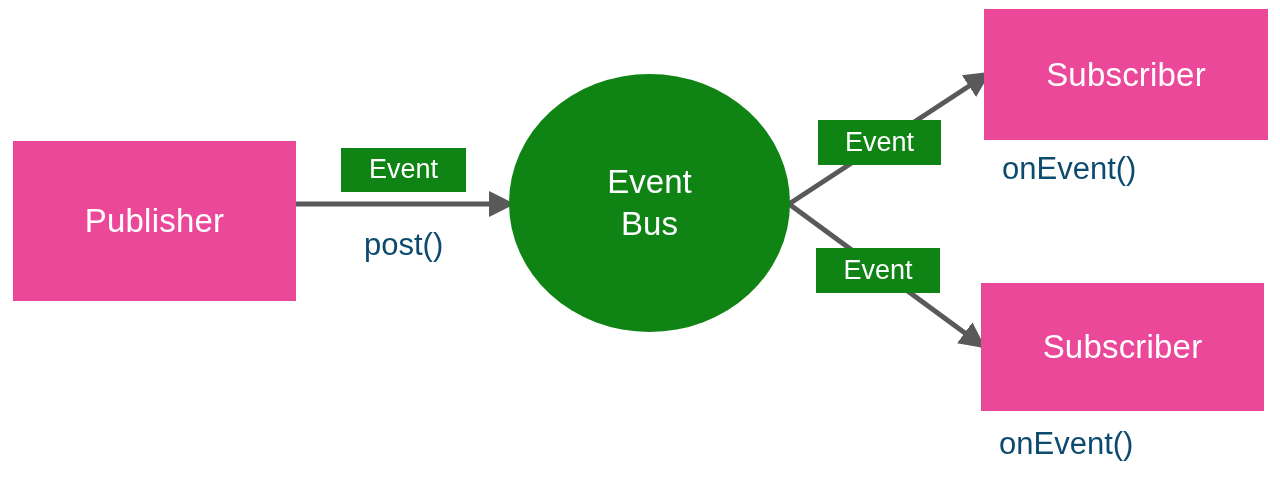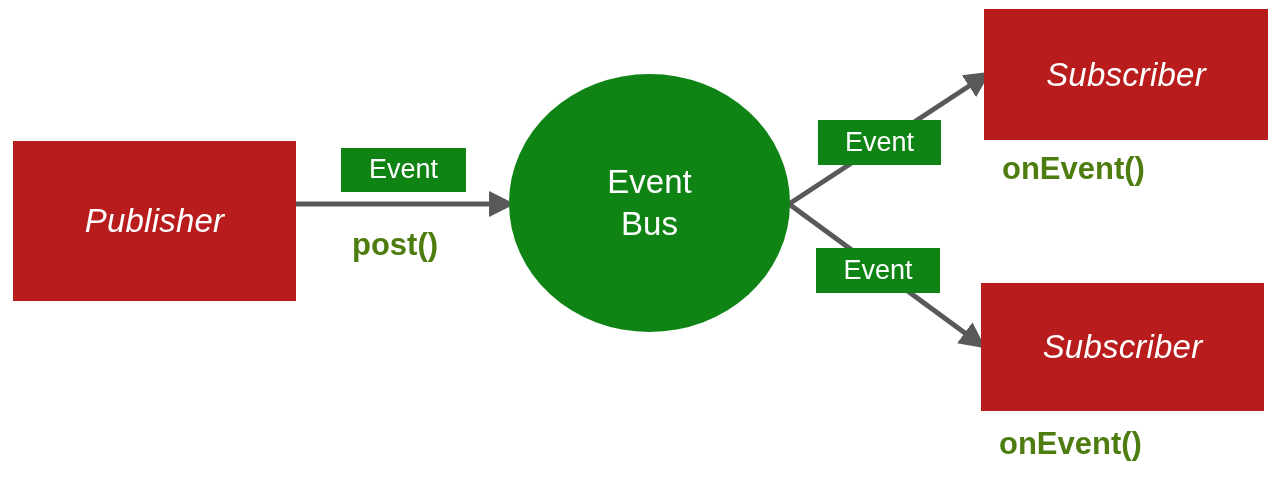--- a/index.html
+++ b/index.html
@@ -22,26 +22,25 @@
   #connector-layer {
     position: absolute;
     left: 0;
     top: 0;
     width: 1280px;
     height: 479px;
     pointer-events: none;
   }
   .node-box {
     position: absolute;
-    background: #b91c1c;
+    background: #ec4899;
     display: flex;
     align-items: center;
     justify-content: center;
     box-sizing: border-box;
-    font-style: italic;
   }
   .node-box-label {
     color: #ffffff;
     font-size: 33px;
     font-weight: 400;
     line-height: 1.15;
     letter-spacing: 0.2px;
     white-space: nowrap;
   }
   .hub-circle {
@@ -71,23 +70,23 @@
   }
   .edge-tag-label {
     color: #ffffff;
     font-size: 27px;
     font-weight: 400;
     line-height: 1.1;
     white-space: nowrap;
   }
   .edge-note {
     position: absolute;
-    color: #4d7c0f;
+    color: #0c4a6e;
     font-size: 31px;
-    font-weight: 700;
+    font-weight: 400;
     line-height: 1.1;
     white-space: nowrap;
   }
 </style>
 </head>
 <body>
 
 <div id="diagram-canvas">
 
   <svg id="connector-layer" viewBox="0 0 1280 479" width="1280" height="479" xmlns="http://www.w3.org/2000/svg">
@@ -126,19 +125,19 @@
   </div>
 
   <div class="edge-tag" style="left:818px; top:120px; width:123px; height:45px;">
     <span class="edge-tag-label">Event</span>
   </div>
 
   <div class="edge-tag" style="left:816px; top:248px; width:124px; height:45px;">
     <span class="edge-tag-label">Event</span>
   </div>
 
-  <div class="edge-note" style="left:352px; top:228px;">post()</div>
+  <div class="edge-note" style="left:364px; top:228px;">post()</div>
 
   <div class="edge-note" style="left:1002px; top:152px;">onEvent()</div>
 
   <div class="edge-note" style="left:999px; top:427px;">onEvent()</div>
 
 </div>
 
 </body></html>

